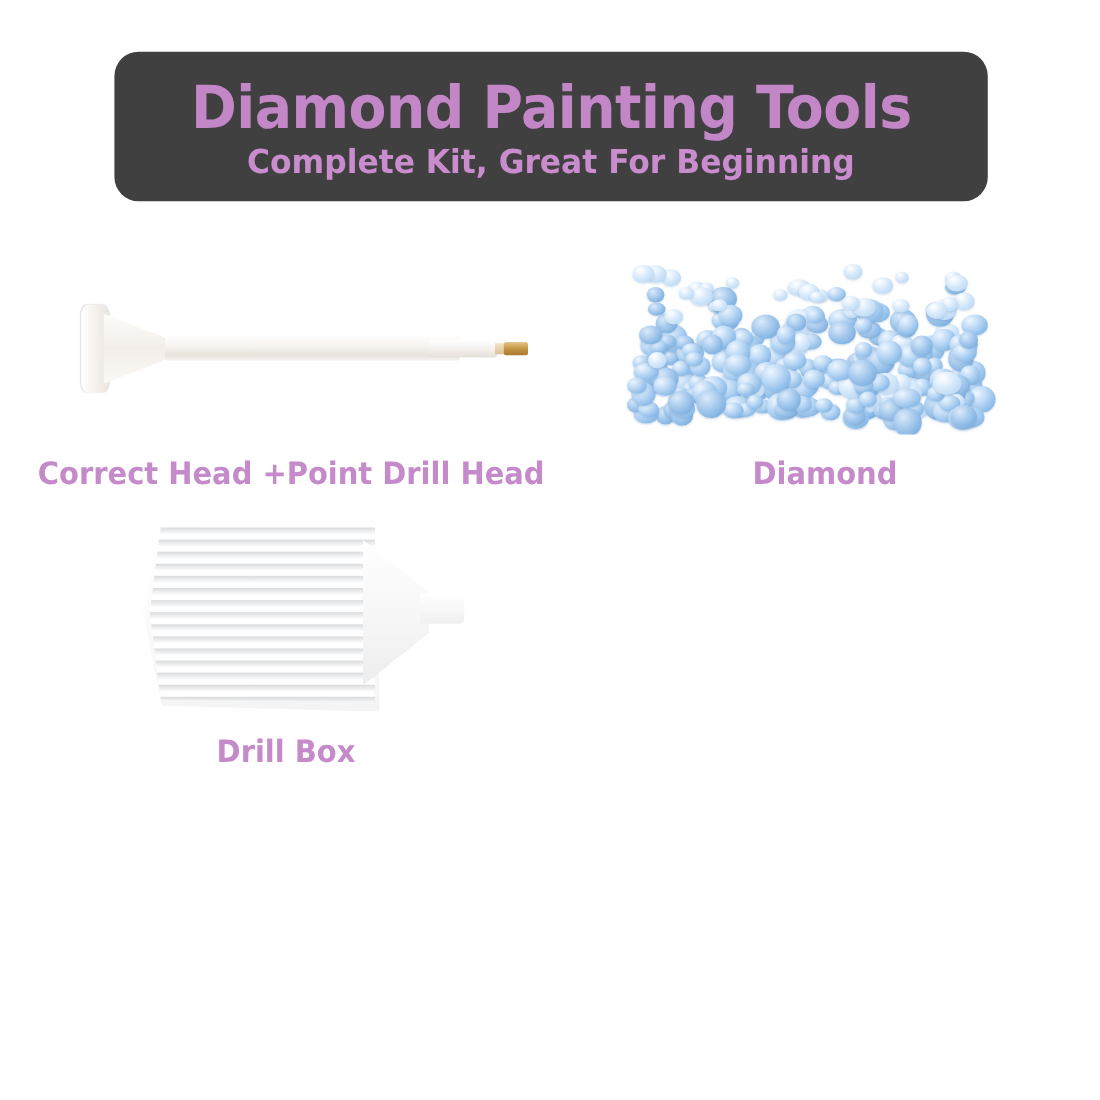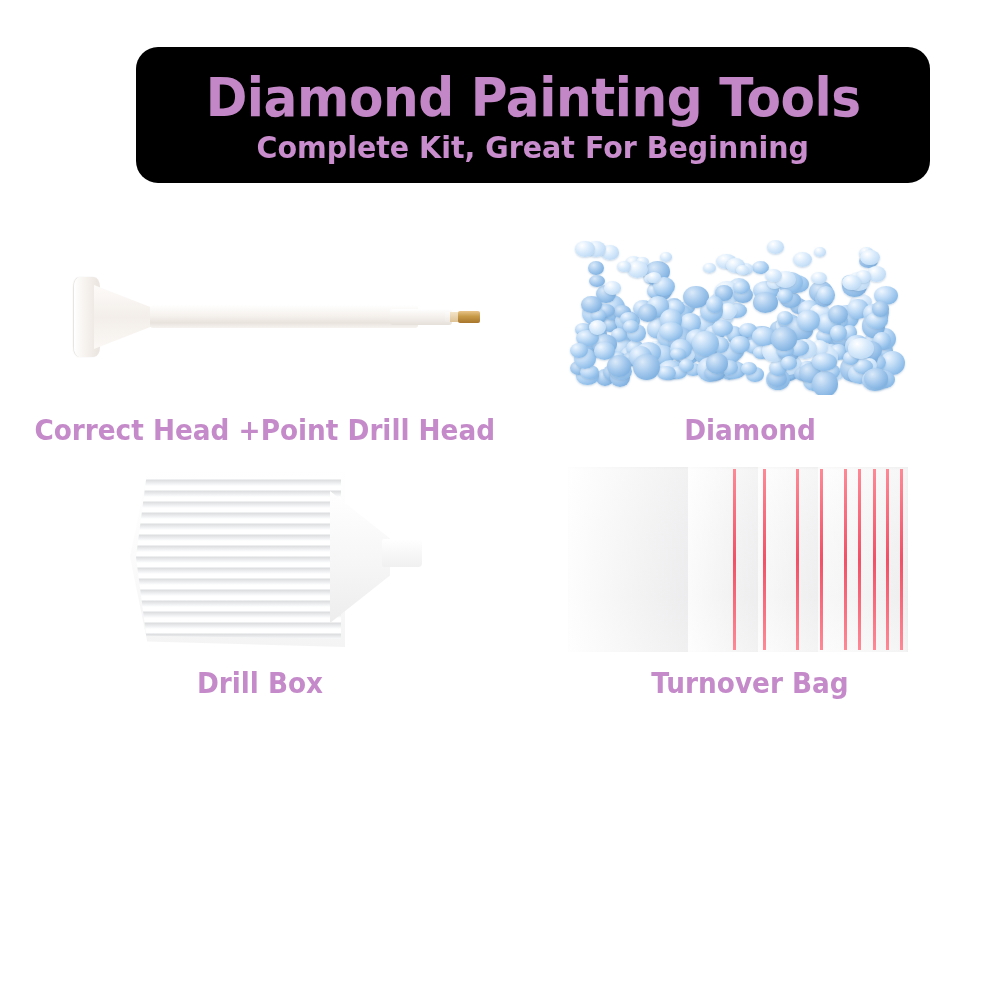--- a/index.html
+++ b/index.html
@@ -16,29 +16,28 @@
     position: relative;
   }
 
   
   .header-banner {
     position: absolute;
     left: 104px;
     top: 47px;
     width: 794px;
     height: 136px;
-    background: #000000;
+    background: #404040;
     border-radius: 22px;
     display: flex;
     flex-direction: column;
     align-items: center;
     justify-content: center;
     box-sizing: border-box;
     padding-top: 4px;
-    margin-left: 32px;
   }
   .header-title {
     font-family: "DejaVu Sans", sans-serif;
     font-weight: bold;
     font-size: 54px;
     line-height: 1.05;
     letter-spacing: -0.5px;
     color: #c387c7;
     transform: scaleX(0.93);
     white-space: nowrap;
@@ -616,36 +615,16 @@
       <div class="tray">
         <div class="tray-body"></div>
         <div class="tray-ribs"></div>
         <div class="tray-nose"></div>
         <div class="tray-handle"></div>
       </div>
     </div>
     <div class="item-label label-c">Drill Box</div>
   </div>
 
-  <div class="cell cell-d">
-    <div class="art" style="height:210px;">
-      <div class="bags" id="bag-stack">
-          <div class="bag-sheen" style="left: 0px; width: 120px; opacity: 0.95;"></div>
-          <div class="bag-sheen" style="left: 120px; width: 70px; opacity: 0.75;"></div>
-          <div class="bag-sheen" style="left: 190px; width: 60px; opacity: 0.6;"></div>
-          <div class="bag-sheen" style="left: 250px; width: 90px; opacity: 0.55;"></div>
-          <div class="bag-stripe" style="left: 165px;"></div>
-          <div class="bag-stripe" style="left: 195px;"></div>
-          <div class="bag-stripe" style="left: 228px;"></div>
-          <div class="bag-stripe" style="left: 252px;"></div>
-          <div class="bag-stripe" style="left: 276px;"></div>
-          <div class="bag-stripe" style="left: 290px;"></div>
-          <div class="bag-stripe" style="left: 305px;"></div>
-          <div class="bag-stripe" style="left: 318px;"></div>
-          <div class="bag-stripe" style="left: 332px;"></div>
-        </div>
-    </div>
-    <div class="item-label label-d">Turnover Bag</div>
-  </div>
 
 
 
 </div>
 
 </body></html>

